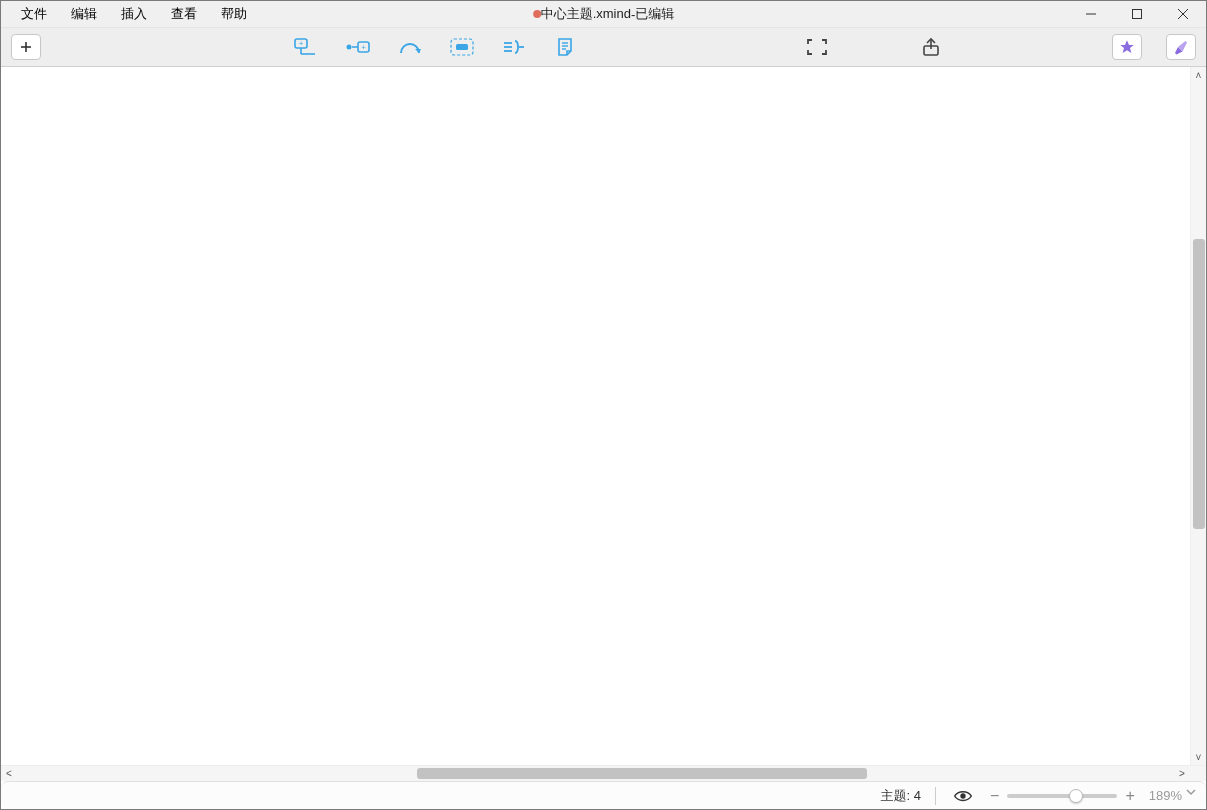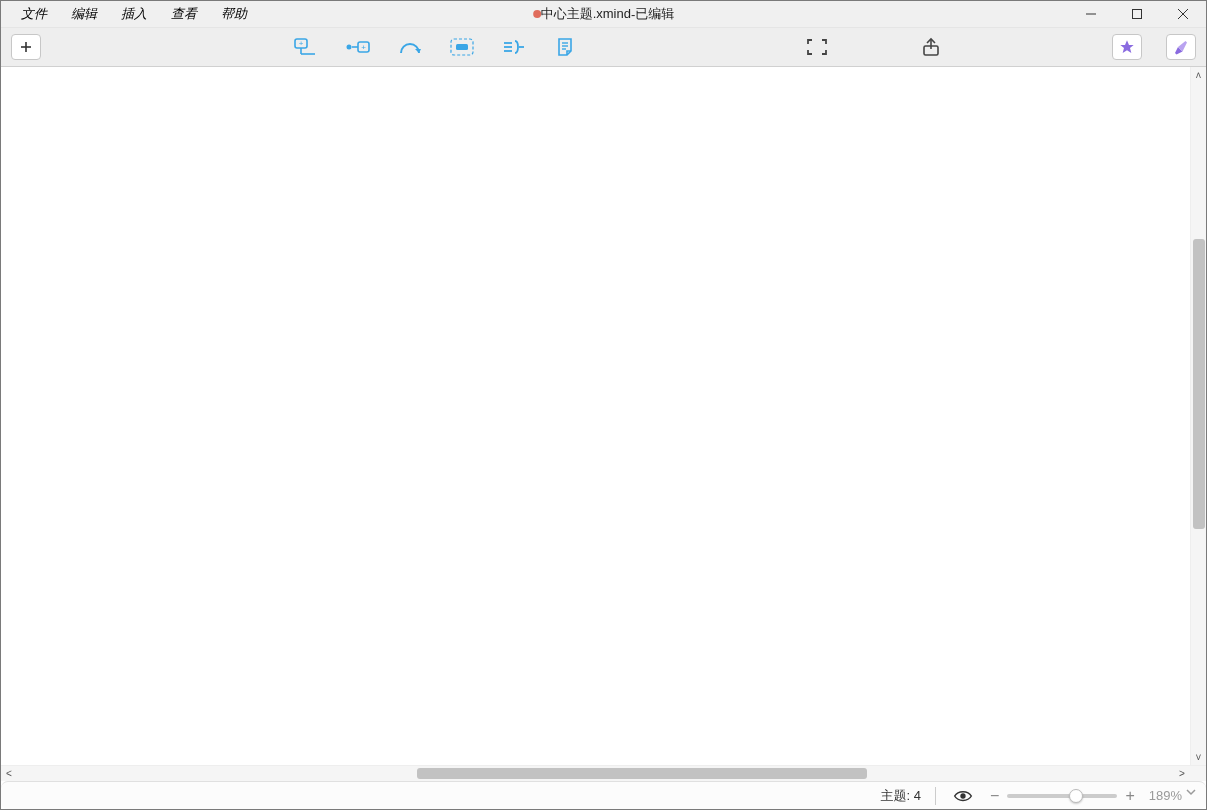--- a/index.html
+++ b/index.html
@@ -2,21 +2,21 @@
 <html><head>
 <meta charset="utf-8">
 <style>
   * { box-sizing: border-box; margin: 0; padding: 0; }
   html, body { width: 1207px; height: 810px; overflow: hidden; font-family: "Microsoft YaHei", sans-serif; font-size: 13px; background: #fff; }
   .window { width: 1207px; height: 810px; display: flex; flex-direction: column; border: 1px solid #7a7a7a; }
 
   
   .titlebar { height: 26px; background: #f0f0f0; display: flex; align-items: center; position: relative; }
   .menu { display: flex; align-items: center; height: 100%; padding-left: 8px; gap: 0; }
-  .menu-item { padding: 4px 12px; cursor: default; font-style: italic; }
+  .menu-item { padding: 4px 12px; cursor: default; }
   .title-center { position: absolute; left: 50%; transform: translateX(-50%); display: flex; align-items: center; color: #222; }
   .dirty-dot { width: 8px; height: 8px; border-radius: 50%; background: #e06c5c; display: inline-block; }
   .win-controls { margin-left: auto; display: flex; align-items: center; height: 100%; }
   .win-btn { width: 46px; height: 26px; display: flex; align-items: center; justify-content: center; color: #333; }
   .win-btn svg { width: 10px; height: 10px; }
 
   
   .toolbar { height: 40px; background: #eeeeee; border-top: 1px solid #e5e5e5; border-bottom: 1px solid #d0d0d0; display: flex; align-items: center; padding: 0 10px; position: relative; }
   .tbtn { width: 30px; height: 26px; margin-right: 22px; display: flex; align-items: center; justify-content: center; border-radius: 4px; }
   .tbtn.framed { border: 1px solid #c7c7c7; background: #fff; }

